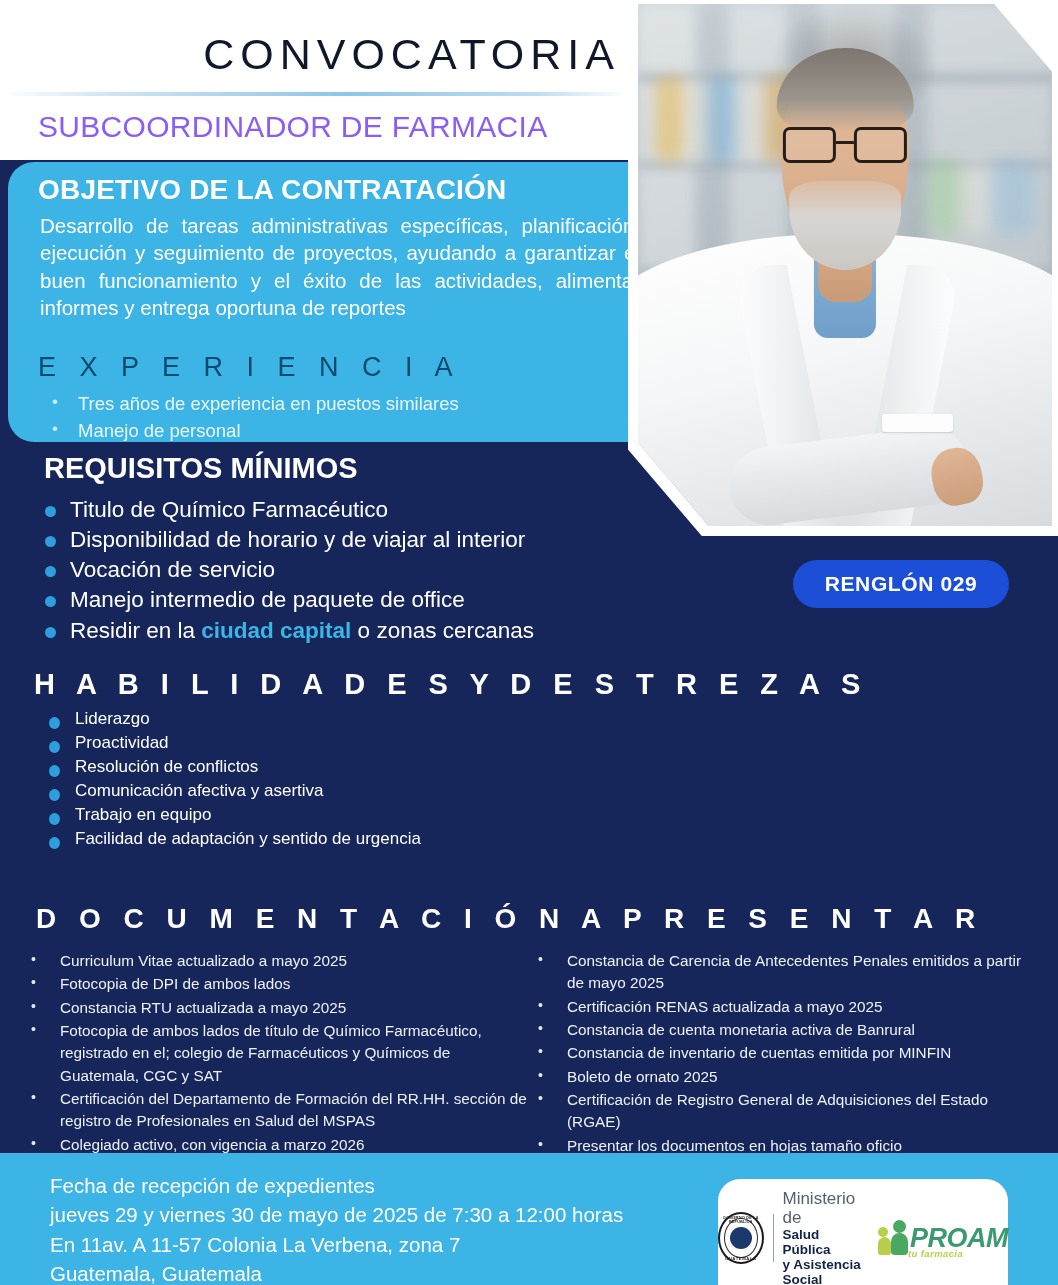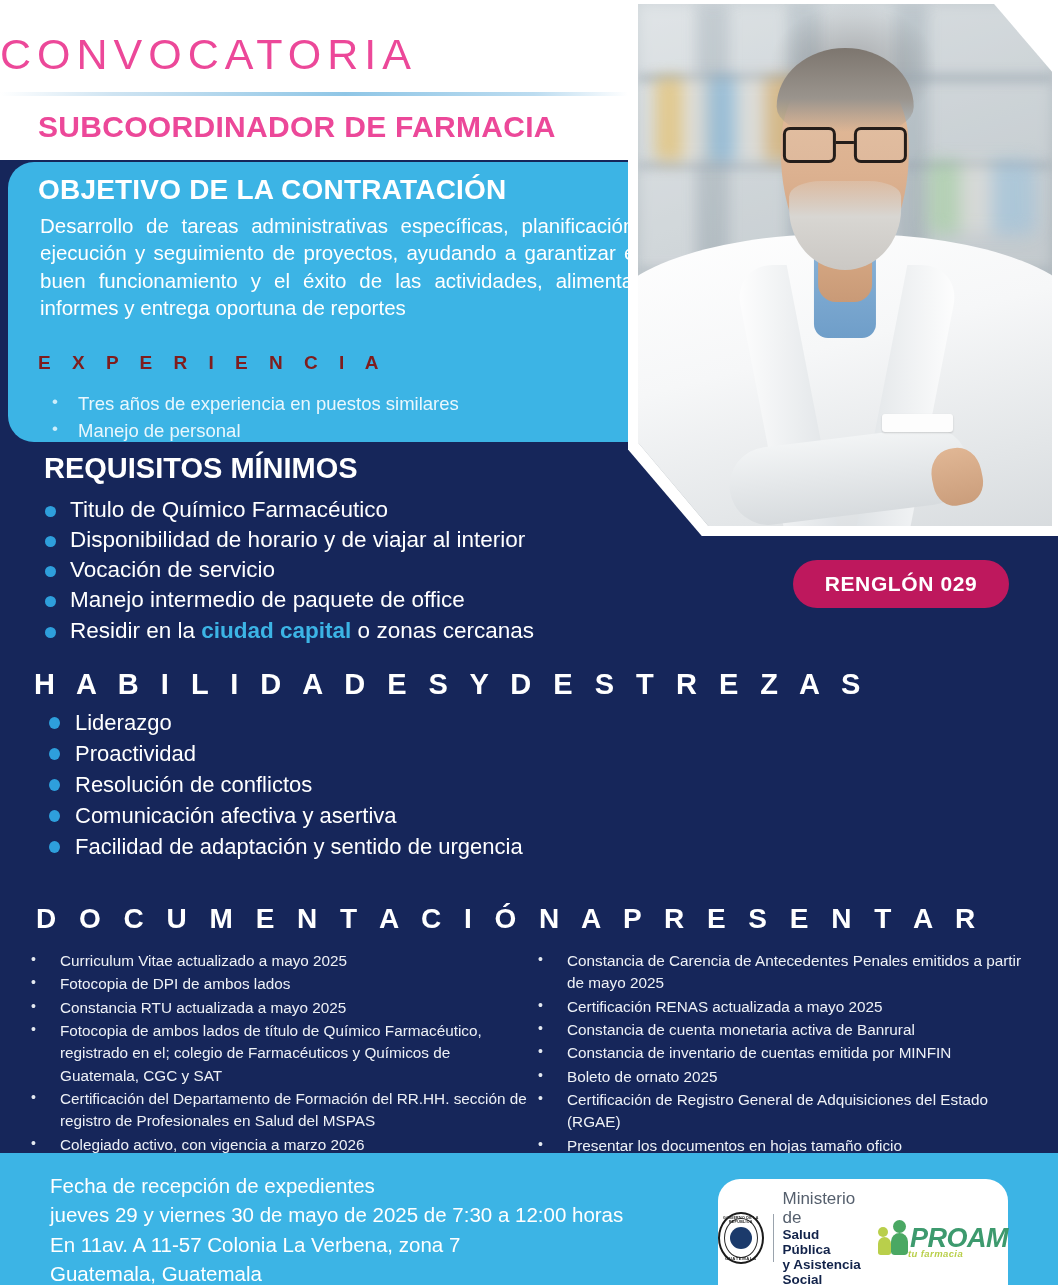--- a/index.html
+++ b/index.html
@@ -16,36 +16,36 @@
   }
 
   
   .top-white {
     position: absolute; left: 0; top: 0;
     width: 1058px; height: 160px;
     background: #ffffff;
   }
   .convocatoria {
     position: absolute; left: 0; top: 33px;
-    width: 620px; text-align: left;
+    width: 620px; text-align: right;
     font-size: 43px; font-weight: 300;
-    letter-spacing: 6px; color: #ec4899;
+    letter-spacing: 6px; color: #0f172a;
     font-family: "Liberation Sans", sans-serif;
     line-height: 1;
   }
   .divider {
     position: absolute; left: 0; top: 92px;
     width: 628px; height: 4px;
     background: linear-gradient(to right,#ffffff 0%,#cfe4f2 18%,#8fc6e6 55%,#bcdcf0 85%,#ffffff 100%);
   }
   .job-title {
     position: absolute; left: 38px; top: 110px;
-    font-size: 30px; font-weight: bold;
+    font-size: 30px; font-weight: normal;
     letter-spacing: 0.3px;
-    color: #ec4899;
+    color: #8b5cf6;
   }
 
   
   .cyan-panel {
     position: absolute; left: 8px; top: 162px;
     width: 645px; height: 280px;
     background: #3cb4e5;
     border-radius: 26px;
   }
   .cyan-panel-h {
@@ -56,21 +56,21 @@
   .objetivo-text {
     position: absolute; left: 32px; top: 50px;
     width: 600px;
     font-size: 20.5px; color: #ffffff;
     line-height: 1.34;
     text-align: justify;
     font-weight: 400;
   }
   .exp-h {
     position: absolute; left: 30px; top: 190px;
-    font-size: 19px; font-weight: 700; color: #7f1d1d;
+    font-size: 27px; font-weight: 400; color: #0c4a6e;
     letter-spacing: 8px;
   }
   .exp-list {
     position: absolute; left: 36px; top: 228px;
     width: 590px;
     list-style: none;
   }
   .exp-list li {
     font-size: 18.5px; color: #eaf7fd;
     line-height: 1.48;
@@ -211,21 +211,21 @@
     position: absolute; left: 50%; transform: translateX(-50%);
     top: 34%; width: 27%; height: 17%;
     background: linear-gradient(to bottom,rgba(225,225,222,.25) 0%, #d8d6d2 40%, #cbc8c4 100%);
     border-radius: 30% 30% 52% 52% / 18% 18% 72% 72%;
   }
 
   
   .renglon {
     position: absolute; left: 793px; top: 560px;
     width: 216px; height: 48px;
-    background: #be185d; border-radius: 24px;
+    background: #1d4ed8; border-radius: 24px;
     display: flex; align-items: center; justify-content: center;
     color: #ffffff; font-weight: bold; font-size: 21px;
     letter-spacing: 0.6px;
   }
 
   
   .req-h {
     position: absolute; left: 44px; top: 452px;
     font-size: 29px; font-weight: bold; color: #ffffff;
   }
@@ -248,21 +248,21 @@
   .hab-h {
     position: absolute; left: 34px; top: 668px;
     font-size: 29px; font-weight: bold; color: #ffffff;
     letter-spacing: 7px;
   }
   .hab-list {
     position: absolute; left: 44px; top: 707px;
     width: 620px; list-style: none;
   }
   .hab-list li {
-    font-size: 22px; color: #ffffff; line-height: 1.41;
+    font-size: 17px; color: #ffffff; line-height: 1.41;
     padding-left: 31px; position: relative;
   }
   .hab-list li::before {
     content: ""; position: absolute; left: 5px; top: 10px;
     width: 11px; height: 12px; border-radius: 50%;
     background: #2e9fdc;
   }
 
   
   .doc-h {
@@ -423,20 +423,21 @@
       <span>Residir en la </span><span class="hl">ciudad capital</span><span> o zonas cercanas</span>
     </li>
   </ul>
 
   <div class="hab-h">H A B I L I D A D E S   Y   D E S T R E Z A S</div>
   <ul class="hab-list">
     <li>Liderazgo</li>
     <li>Proactividad</li>
     <li>Resolución de conflictos</li>
     <li>Comunicación afectiva y asertiva</li>
+    <li>Trabajo en equipo</li>
     <li>Facilidad de adaptación y sentido de urgencia</li>
   </ul>
 
   <div class="doc-h">D O C U M E N T A C I Ó N   A   P R E S E N T A R</div>
   <div class="doc-cols">
     <ul class="doc-col">
       <li>Curriculum Vitae actualizado a mayo 2025</li>
       <li>Fotocopia de  DPI de ambos lados</li>
       <li>Constancia RTU actualizada a mayo 2025</li>
       <li>Fotocopia de ambos lados de título de Químico Farmacéutico, registrado en el; colegio de Farmacéuticos y Químicos de Guatemala, CGC y SAT</li>

